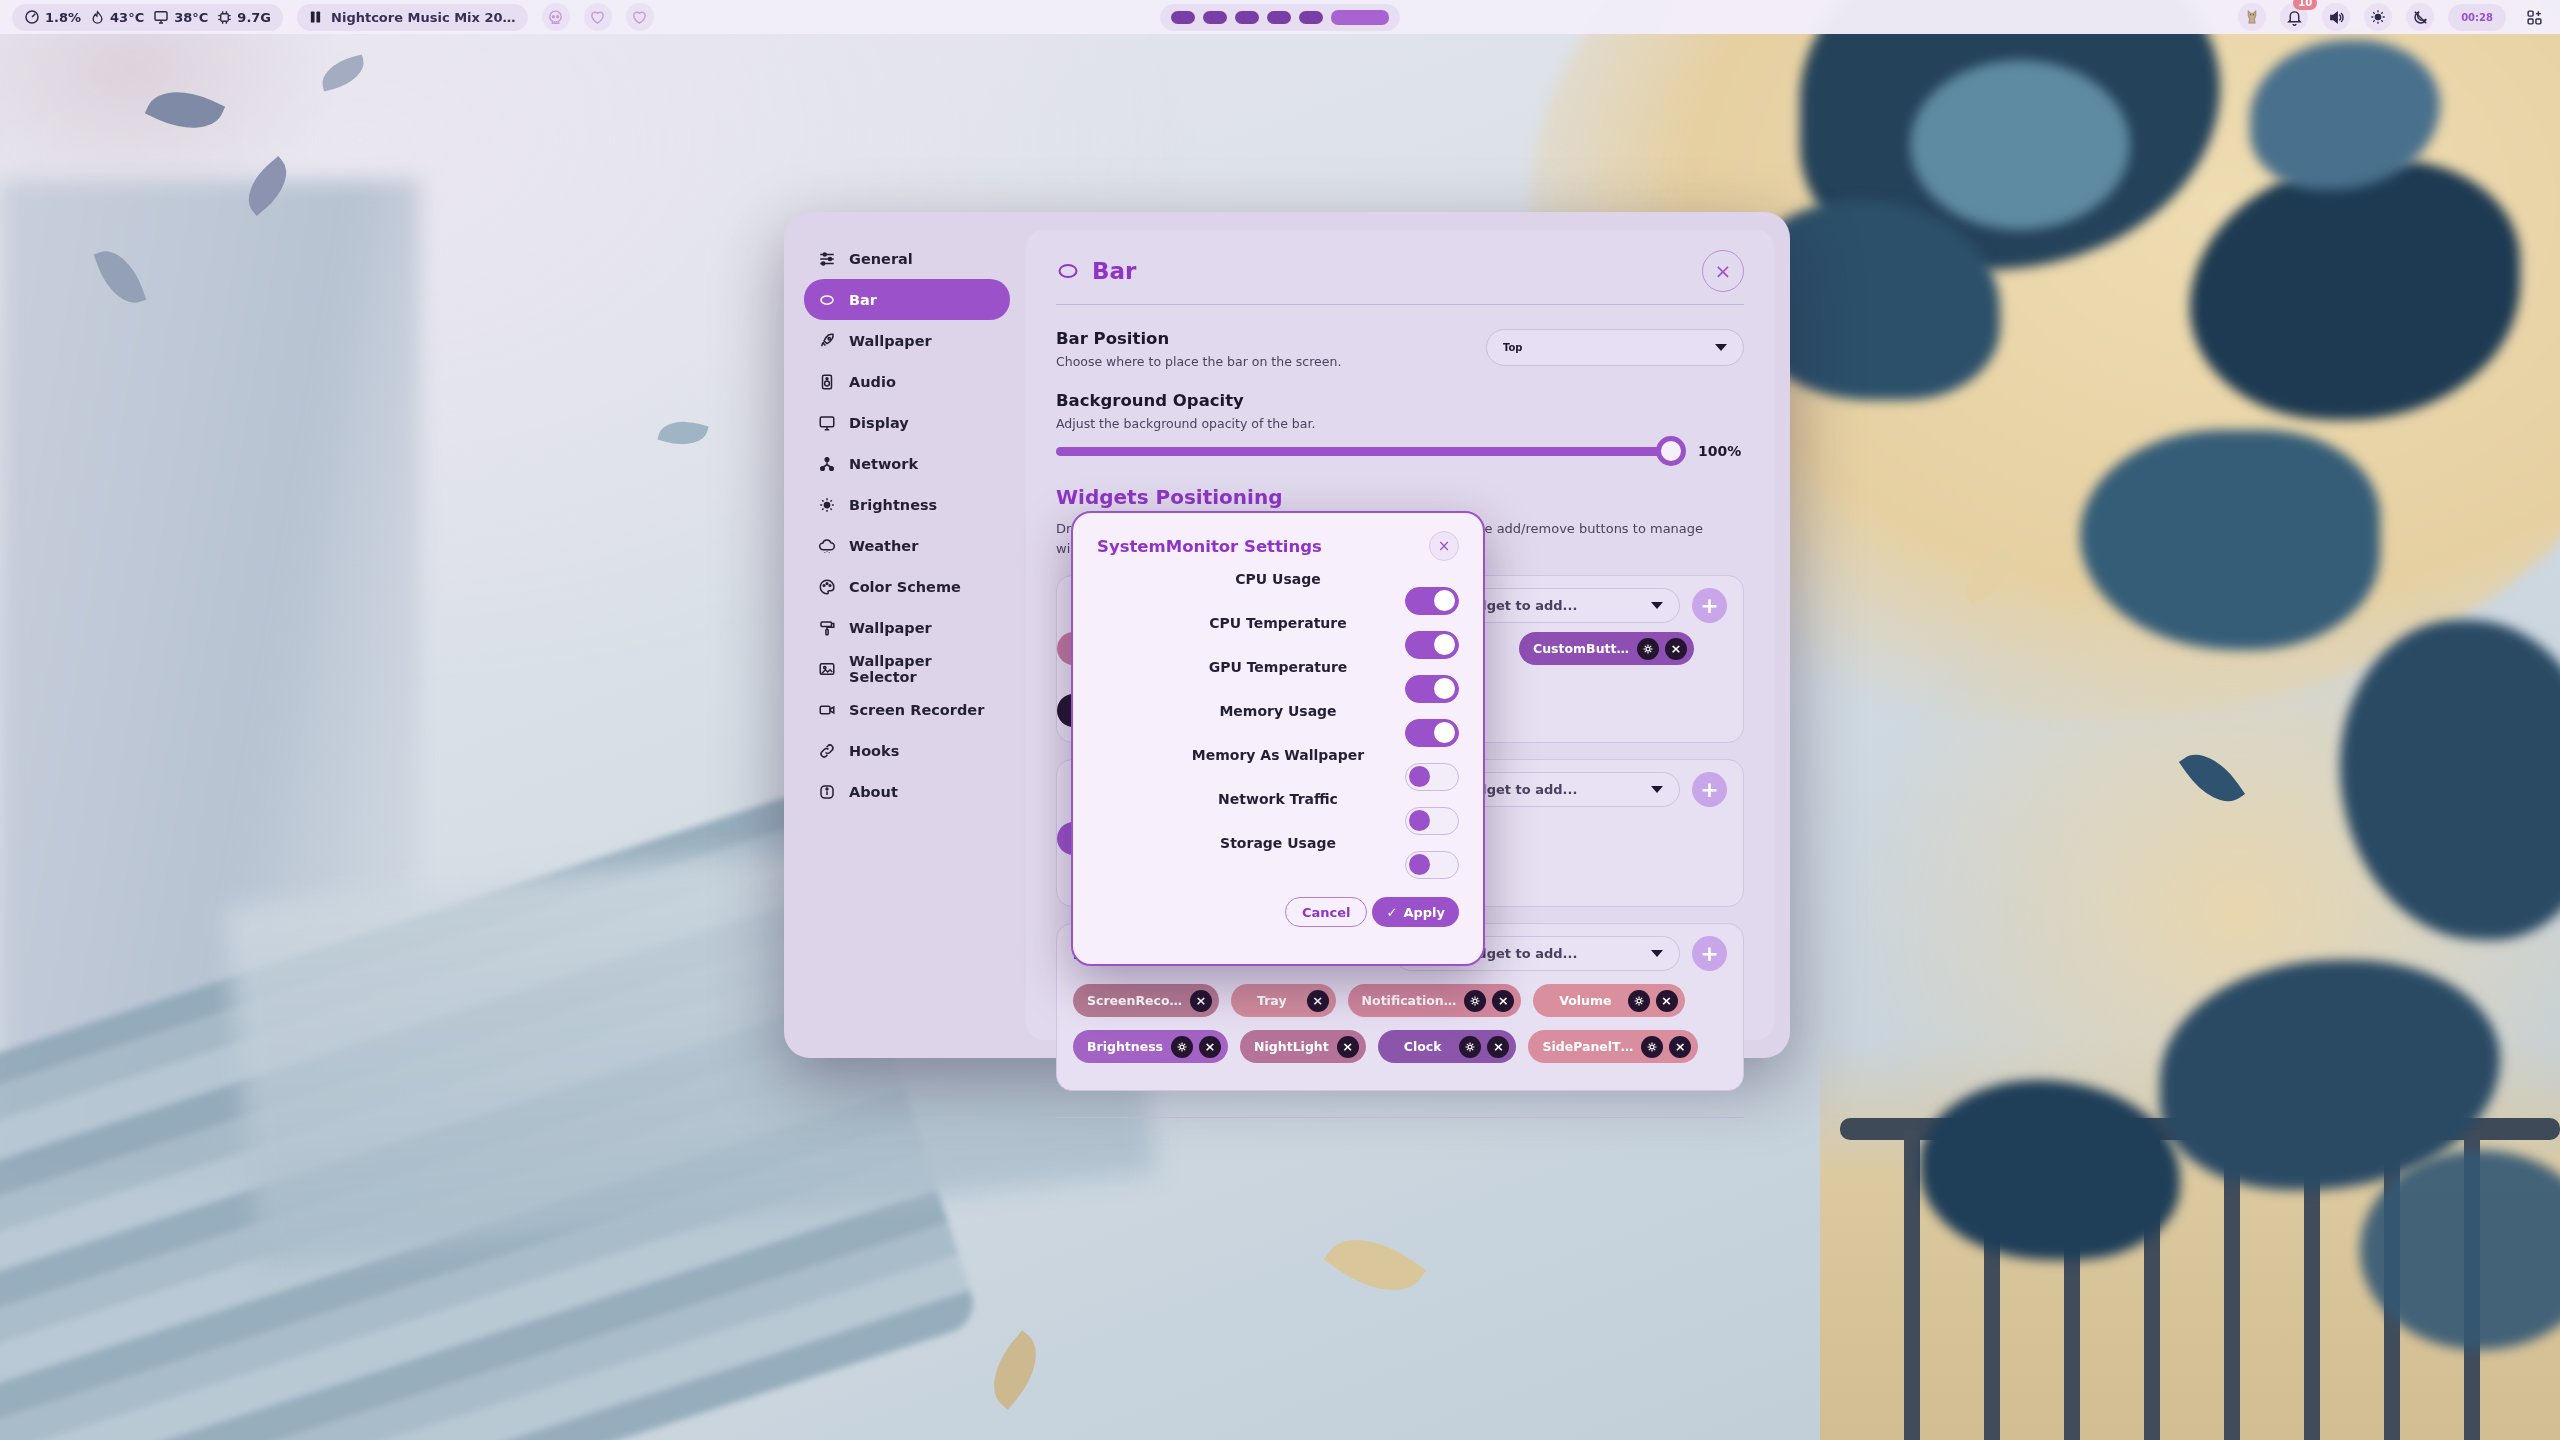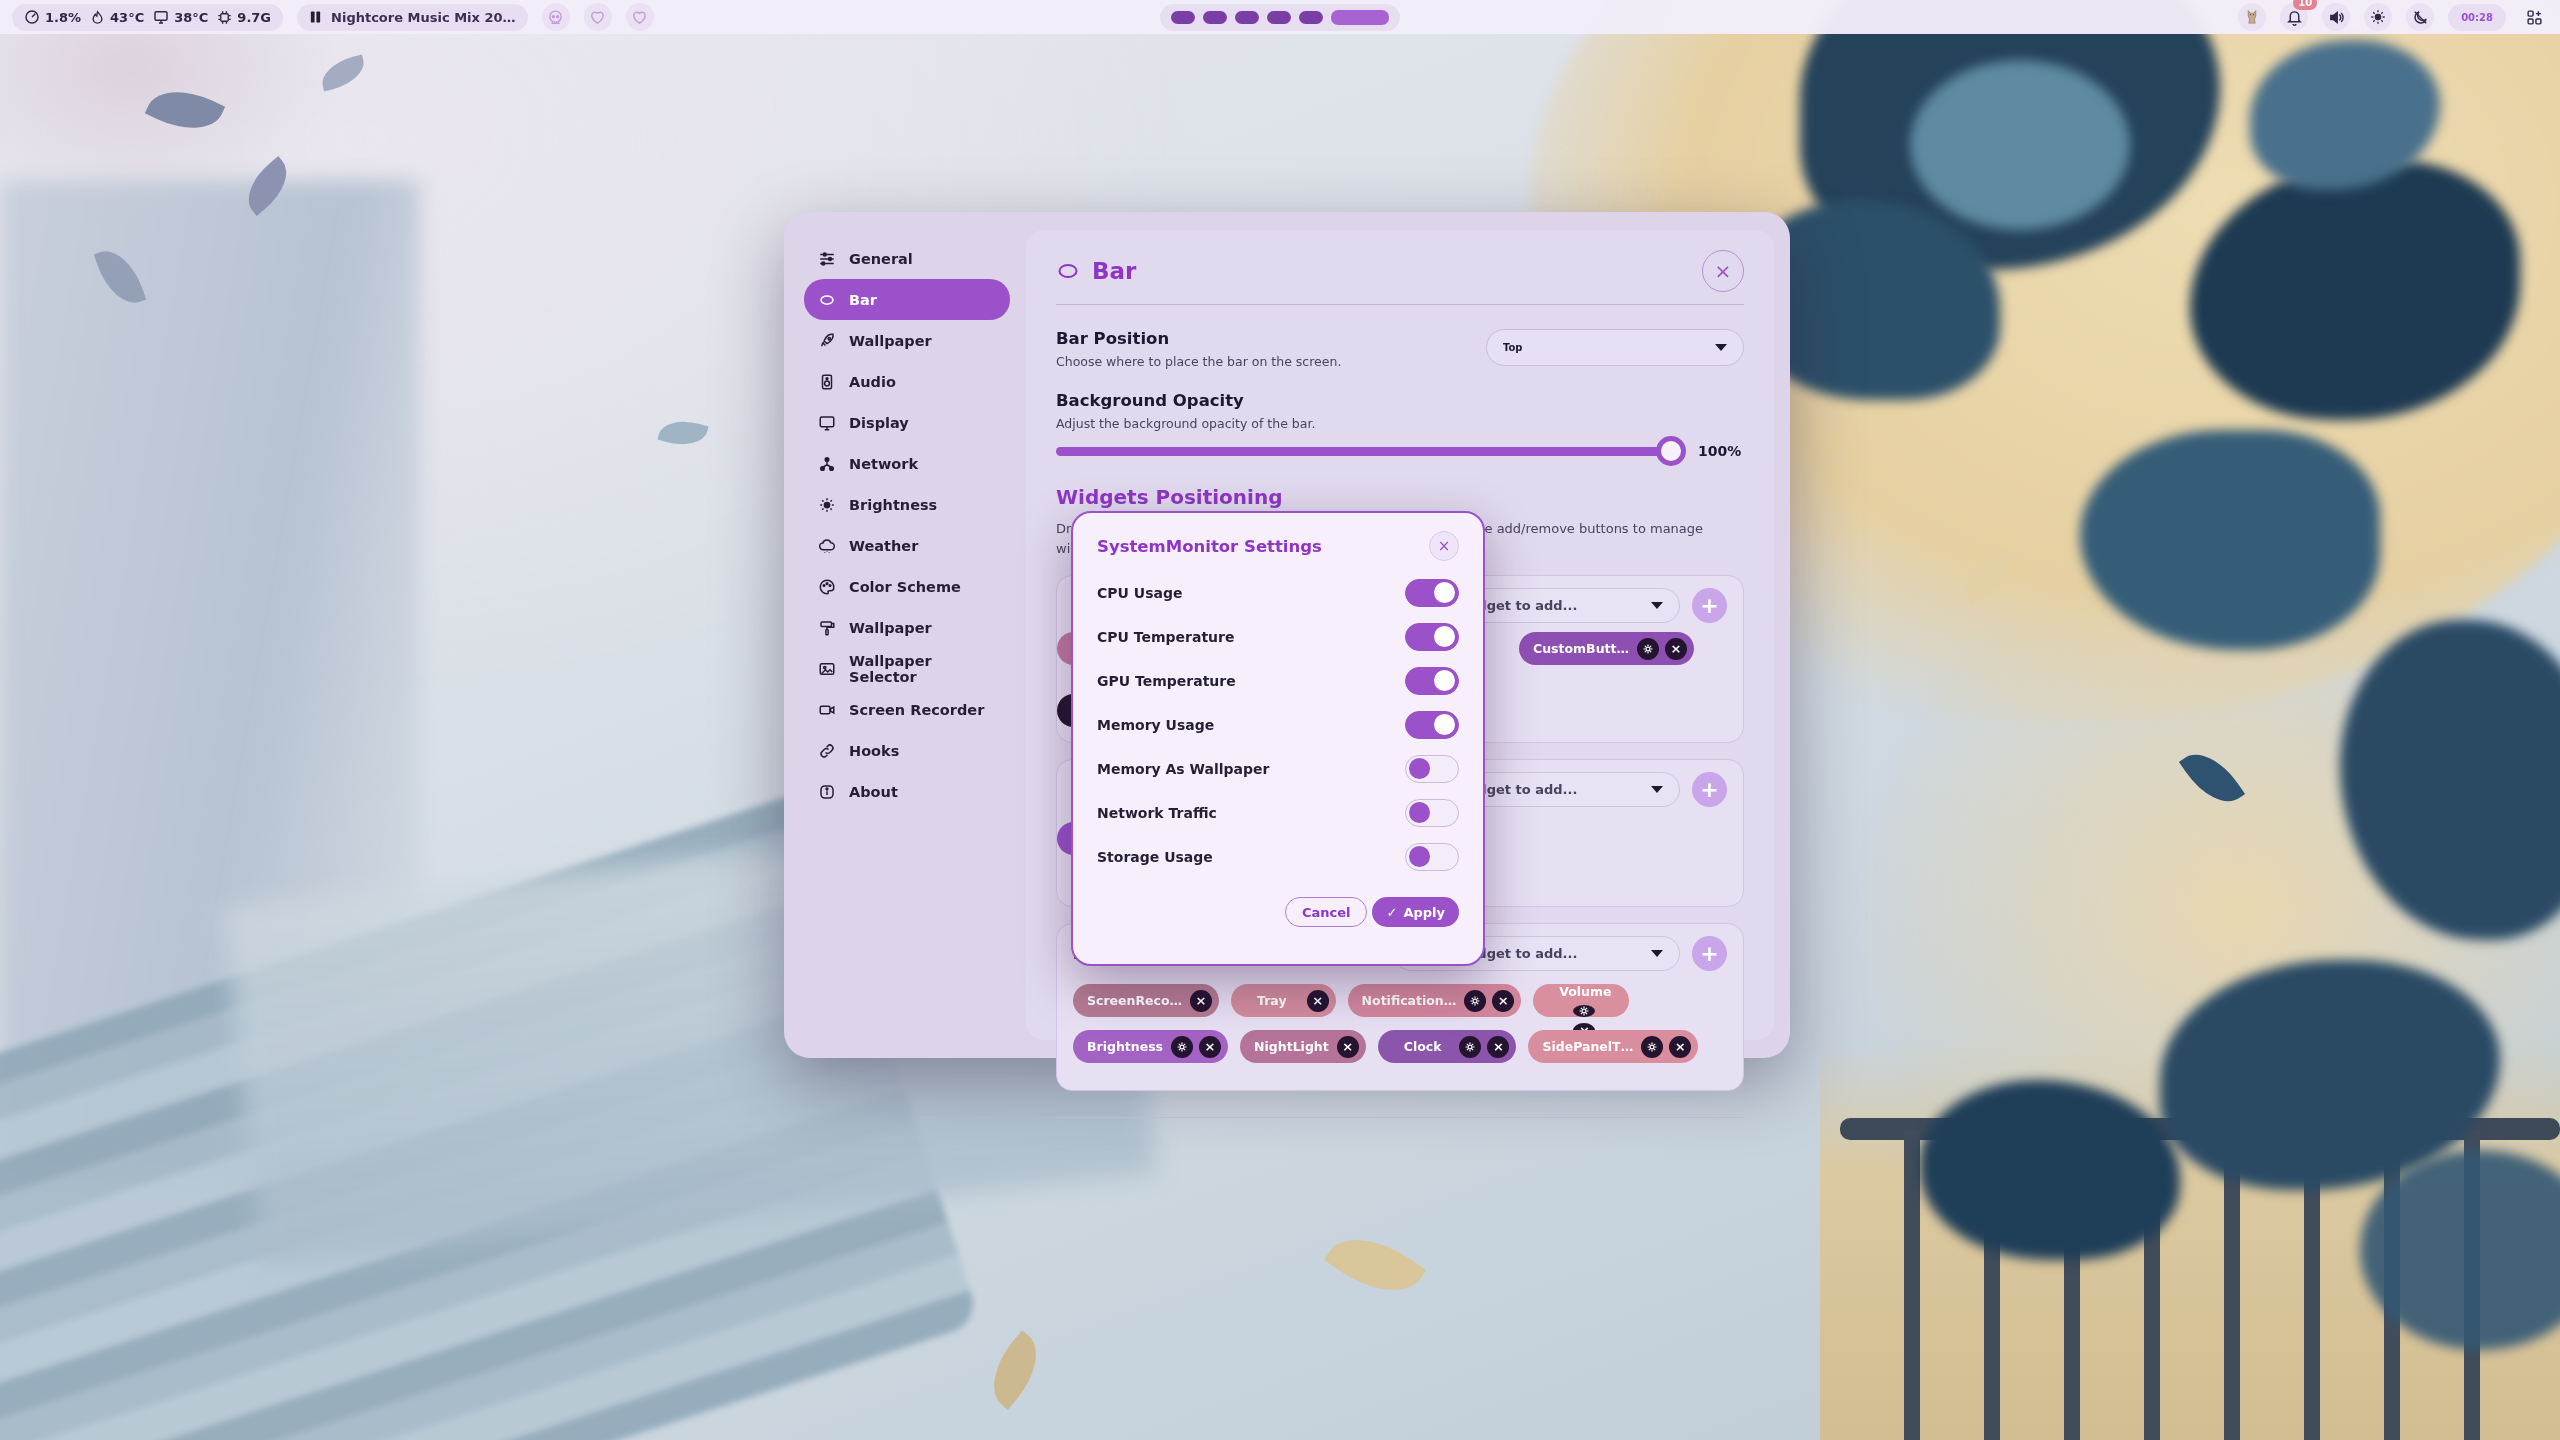--- a/index.html
+++ b/index.html
@@ -122,21 +122,21 @@
   .chip-frag { position:absolute; width:70px; height:33px; border-radius:17px; }
 
   
   .modal { position:absolute; left:1071px; top:511px; width:414px; height:455px; z-index:20;
     background:#f7f0fc; border:2px solid #9b51c9; border-radius:20px; box-shadow:0 18px 50px rgba(40,20,60,.35);
     padding:18px 24px 16px; }
   .modal-head { display:flex; align-items:center; margin-bottom:10px; }
   .modal-title { color:#8f35c5; font-size:16.5px; font-weight:bold; }
   .modal-close { margin-left:auto; width:30px; height:30px; border-radius:50%; background:#efe4f8; border:1px solid #dcc8ee;
     color:#9b51c9; font-size:15px; display:flex; align-items:center; justify-content:center; }
-  .toggle-row { display:flex; align-items:center; height:44px; }
+  .toggle-row { display:flex; align-items:center; height:44px;flex-direction:column; }
   .t-label { font-size:14px; font-weight:bold; color:#241f35; }
   .switch { margin-left:auto; position:relative; width:54px; height:28px; border-radius:14px;
     background:#f3ecf9; border:1.5px solid #cdb8e2; }
   .switch .sk { position:absolute; left:3px; top:2px; width:21px; height:21px; border-radius:50%; background:#9b51c9; }
   .switch.on { background:#9b51c9; border-color:#9b51c9; }
   .switch.on .sk { left:auto; right:3px; background:#fff; }
   .modal-btns { display:flex; justify-content:flex-end; gap:5px; margin-top:18px; }
   .btn-cancel { height:30px; border-radius:15px; border:1.5px solid #b07fd0; background:transparent;
     color:#8f35c5; font-weight:bold; font-size:13px; padding:0 16px; font-family:inherit; }
   .btn-apply { height:30px; border-radius:15px; border:none; background:#9b51c9; color:#fff;
@@ -505,21 +505,21 @@
         <span class="chip" style="background: rgb(210, 135, 157);">
           <span class="lbl">Notification…</span>
           <span class="chip-btn">
               <svg width="12" height="12" viewBox="0 0 20 20" fill="none" stroke="#fff" stroke-width="2">
                 <circle cx="10" cy="10" r="3.2"></circle>
                 <path d="M10 2.5v3M10 14.5v3M2.5 10h3M14.5 10h3M4.7 4.7l2 2M13.3 13.3l2 2M15.3 4.7l-2 2M6.7 13.3l-2 2"></path>
               </svg>
             </span>
           <span class="chip-btn">×</span>
         </span>
-        <span class="chip" style="background: rgb(217, 143, 158); flex-direction: column;">
+        <span class="chip" style="background: rgb(217, 143, 158);">
           <span class="lbl" style="padding:0 10px 0 12px">Volume</span>
           <span class="chip-btn">
               <svg width="12" height="12" viewBox="0 0 20 20" fill="none" stroke="#fff" stroke-width="2">
                 <circle cx="10" cy="10" r="3.2"></circle>
                 <path d="M10 2.5v3M10 14.5v3M2.5 10h3M14.5 10h3M4.7 4.7l2 2M13.3 13.3l2 2M15.3 4.7l-2 2M6.7 13.3l-2 2"></path>
               </svg>
             </span>
           <span class="chip-btn">×</span>
         </span>
       </div>

